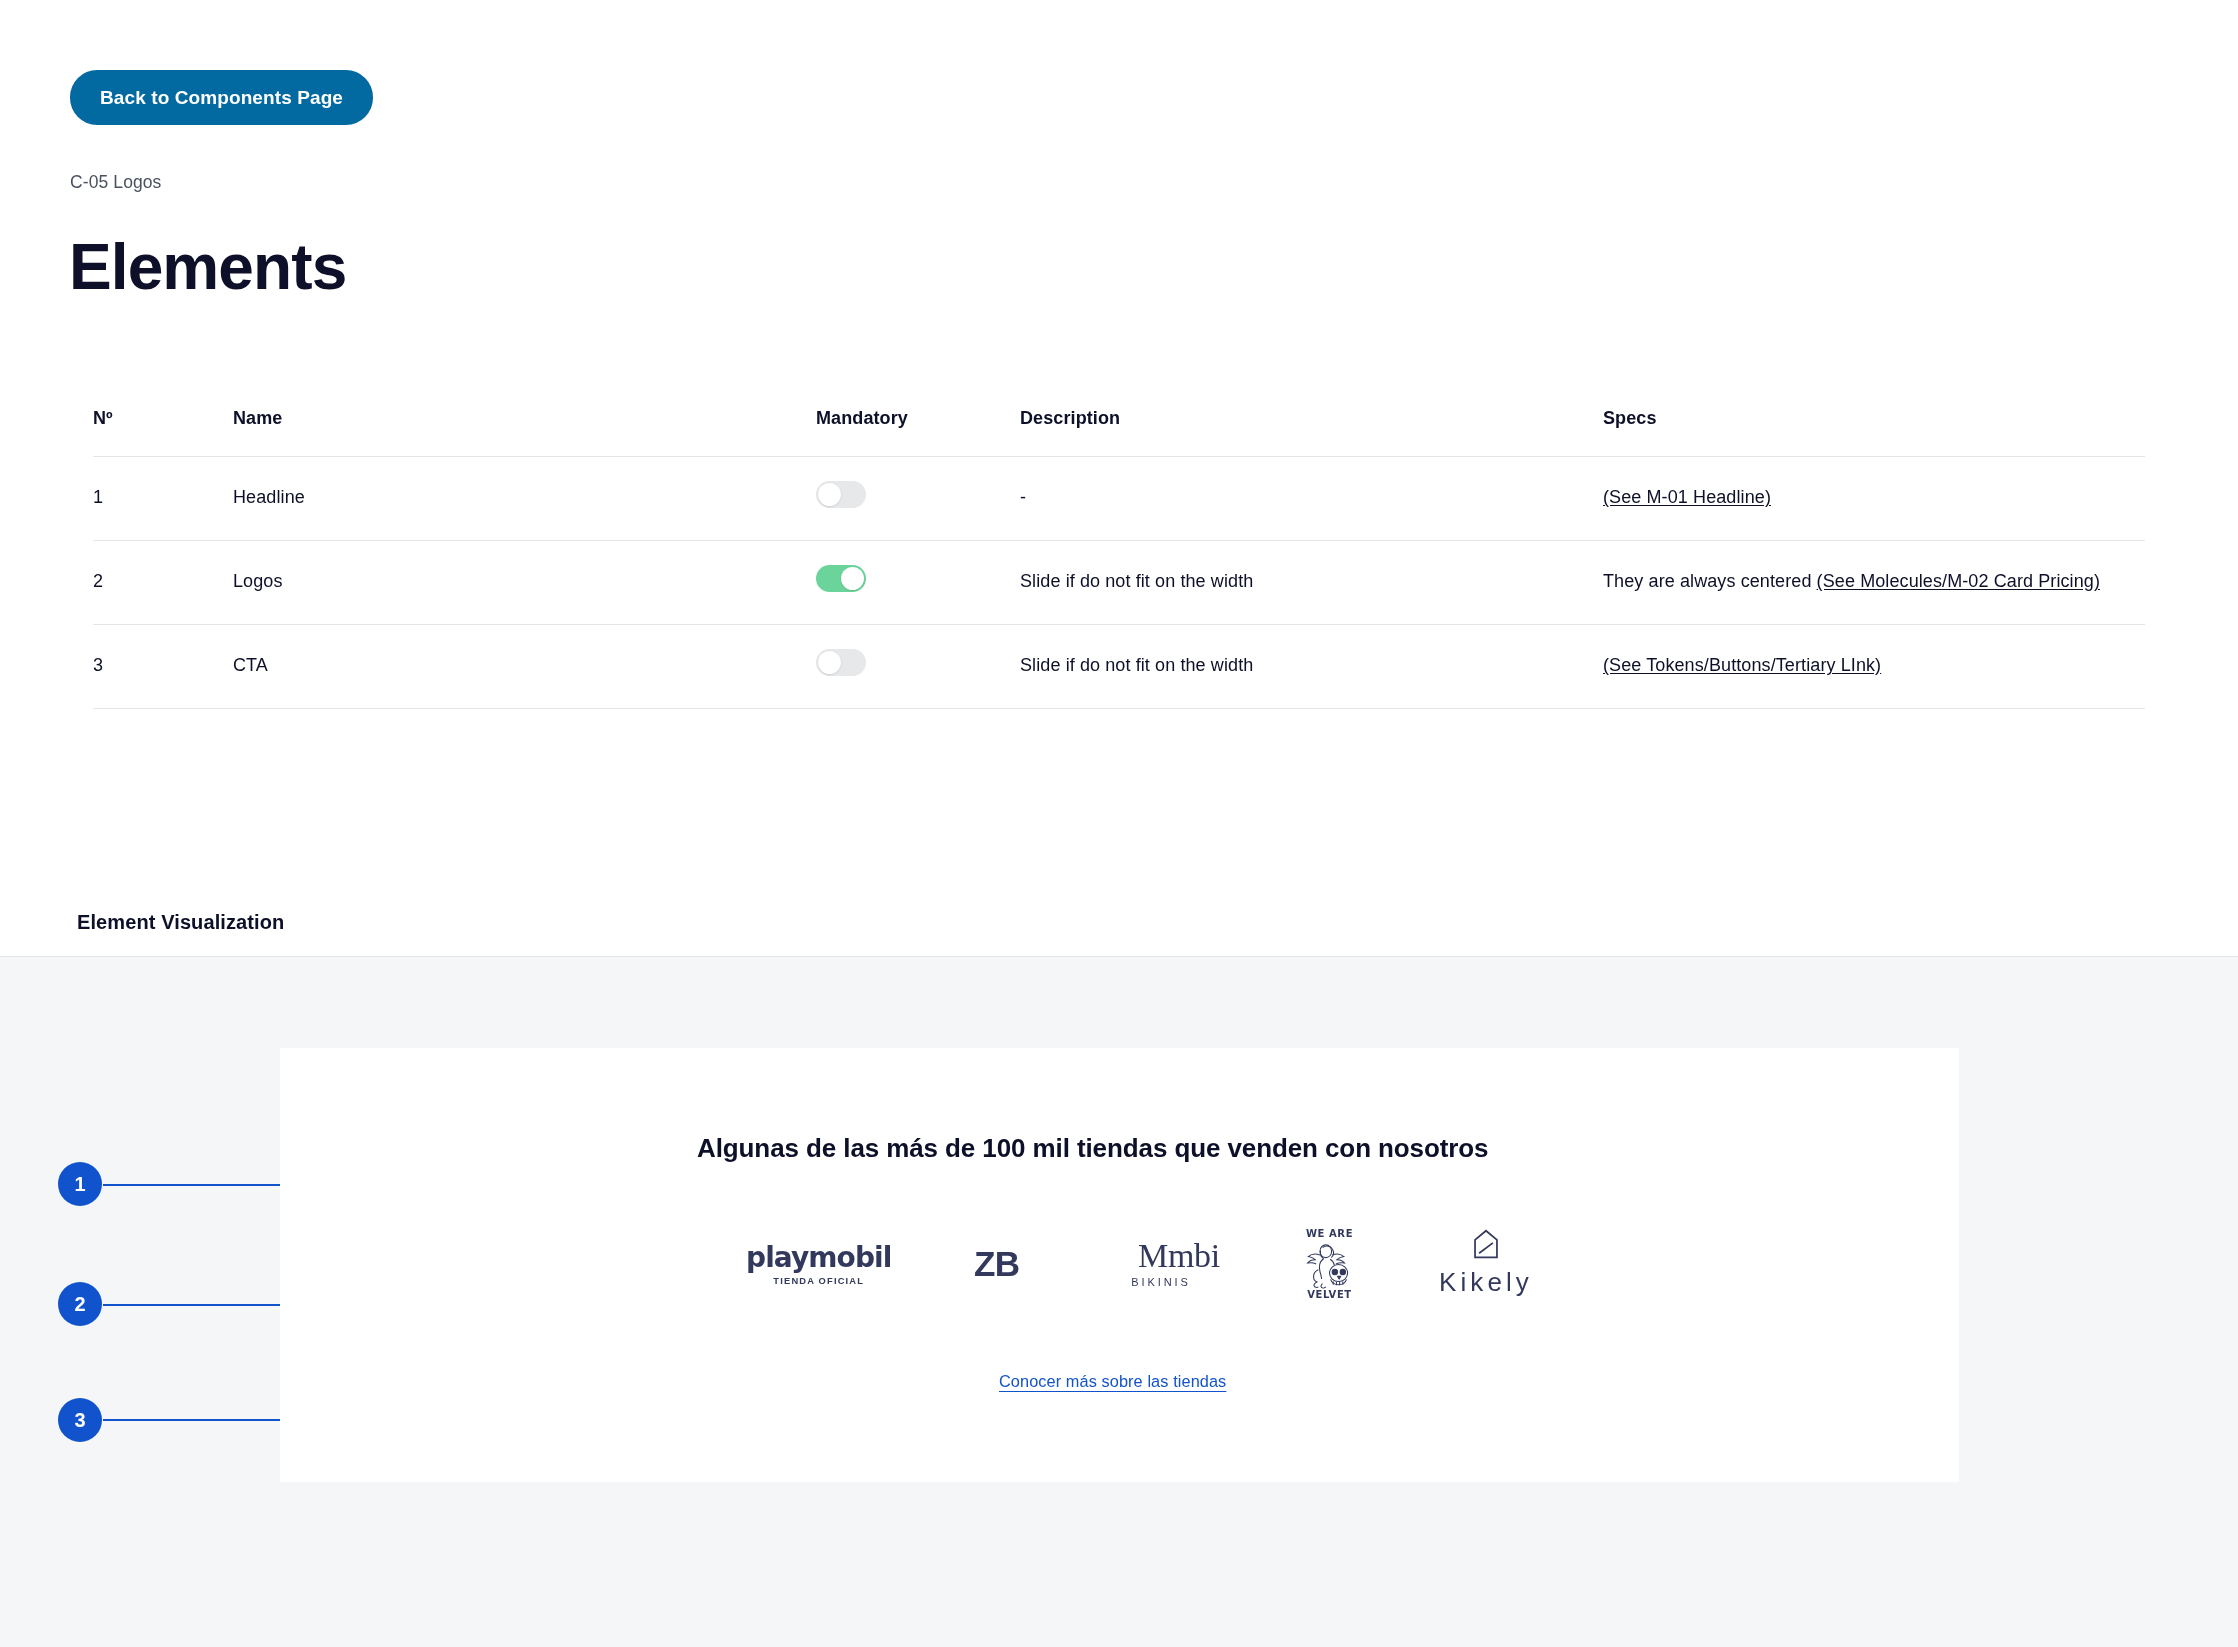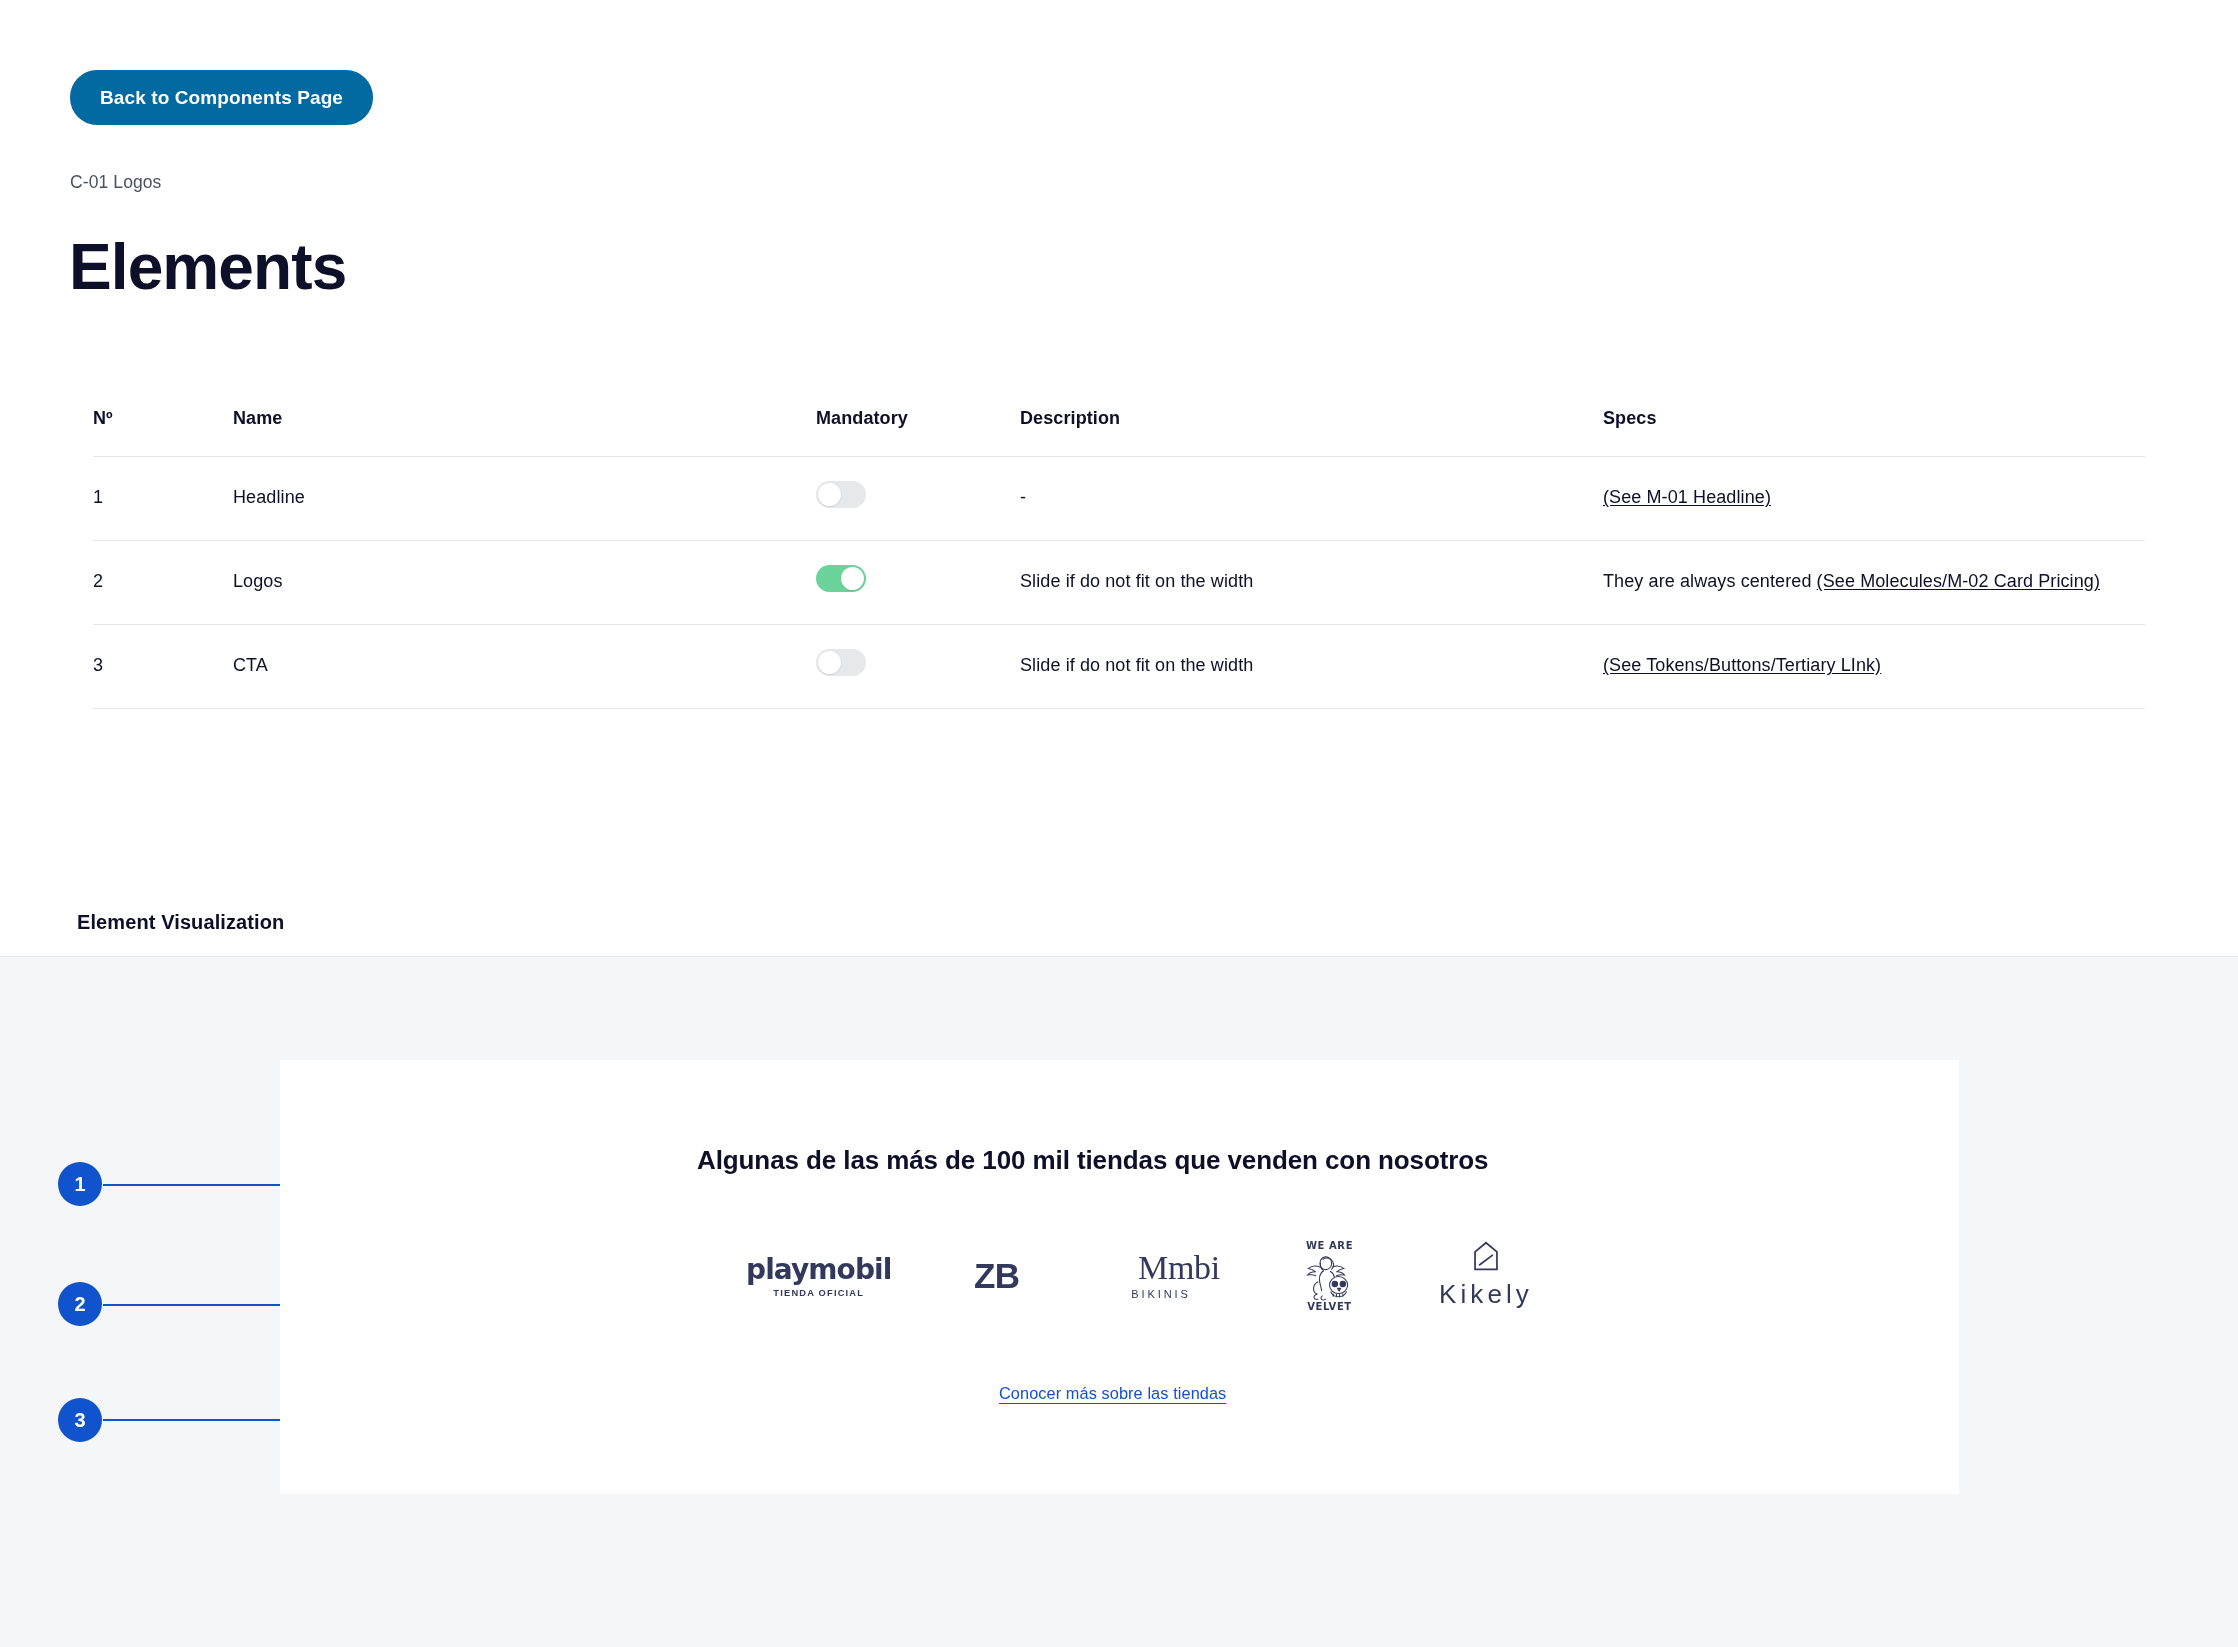--- a/index.html
+++ b/index.html
@@ -121,21 +121,21 @@
   .gray-section {
     position: absolute;
     left: 0; top: 956px;
     width: 2239px; height: 691px;
     background: #f5f6f7;
     border-top: 1.2px solid #e3e5e8;
   }
 
   .viz-card {
     position: absolute;
-    left: 280px; top: 103px;
+    left: 280px; top: 91px;
     width: 1679px; height: 434px;
     background: #ffffff;
   }
 
   
   .viz-headline {
     position: absolute;
     left: 417px; top: 85px;
     font-size: 26px;
     font-weight: 700;
@@ -226,21 +226,21 @@
   .d2 { left: 719px; top: 343px; }
   .d3 { left: 944px; top: 459px; }
 </style>
 </head>
 <body>
 
 <div class="top-section">
 
   <button class="back-btn">Back to Components Page</button>
 
-  <div class="breadcrumb">C-01 Logos</div>
+  <div class="breadcrumb">C-05 Logos</div>
 
   <h1 class="page-title">Elements</h1>
 
   <table class="spec-table">
     <thead>
       <tr>
         <th class="col-no">Nº</th>
         <th class="col-name">Name</th>
         <th class="col-mand">Mandatory</th>
         <th class="col-desc">Description</th>

